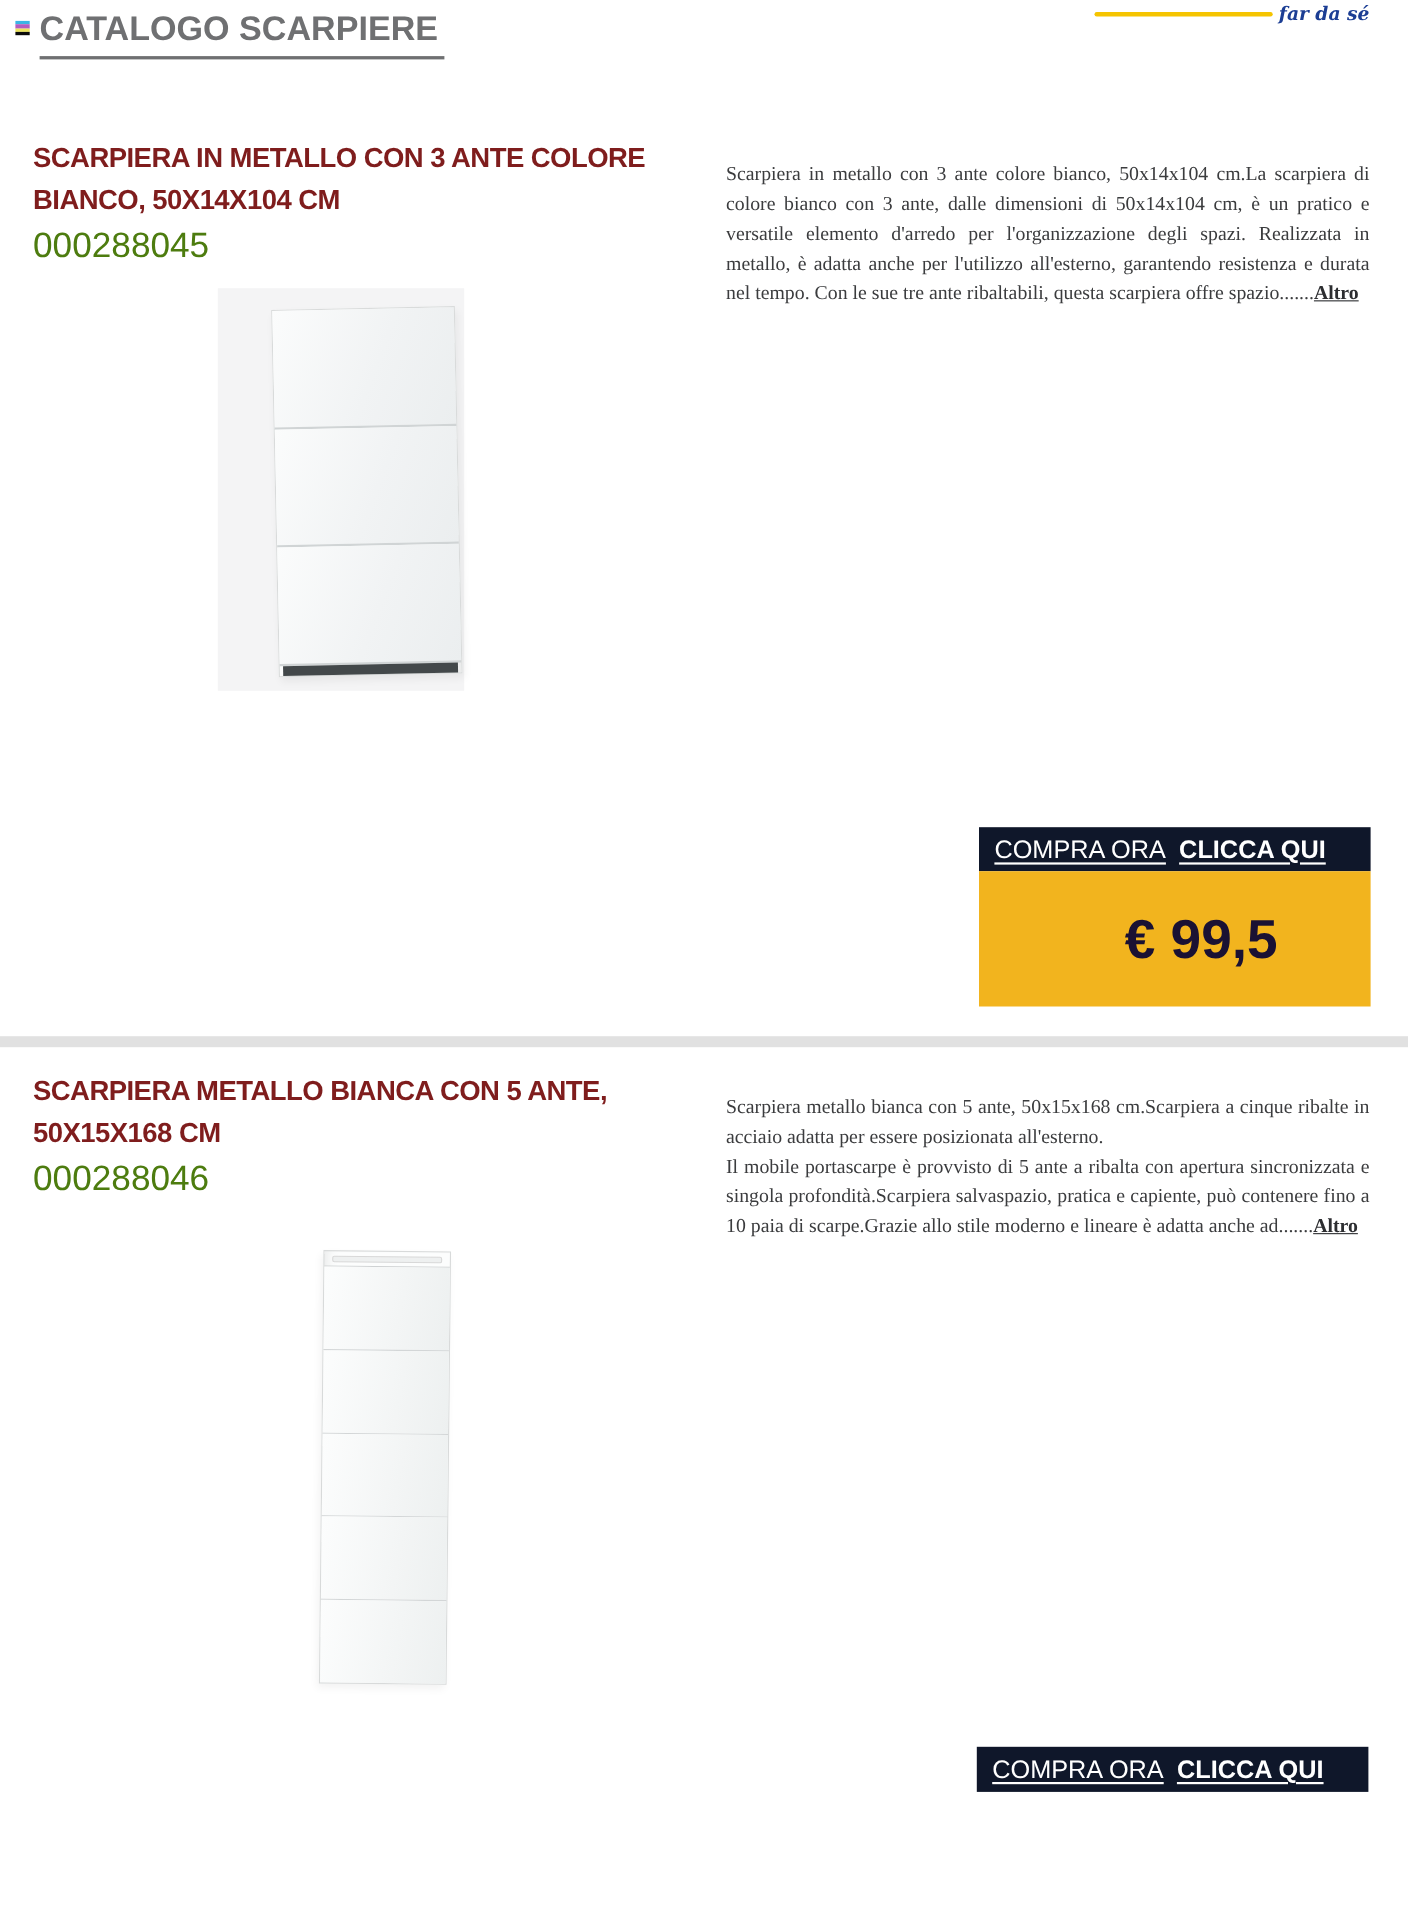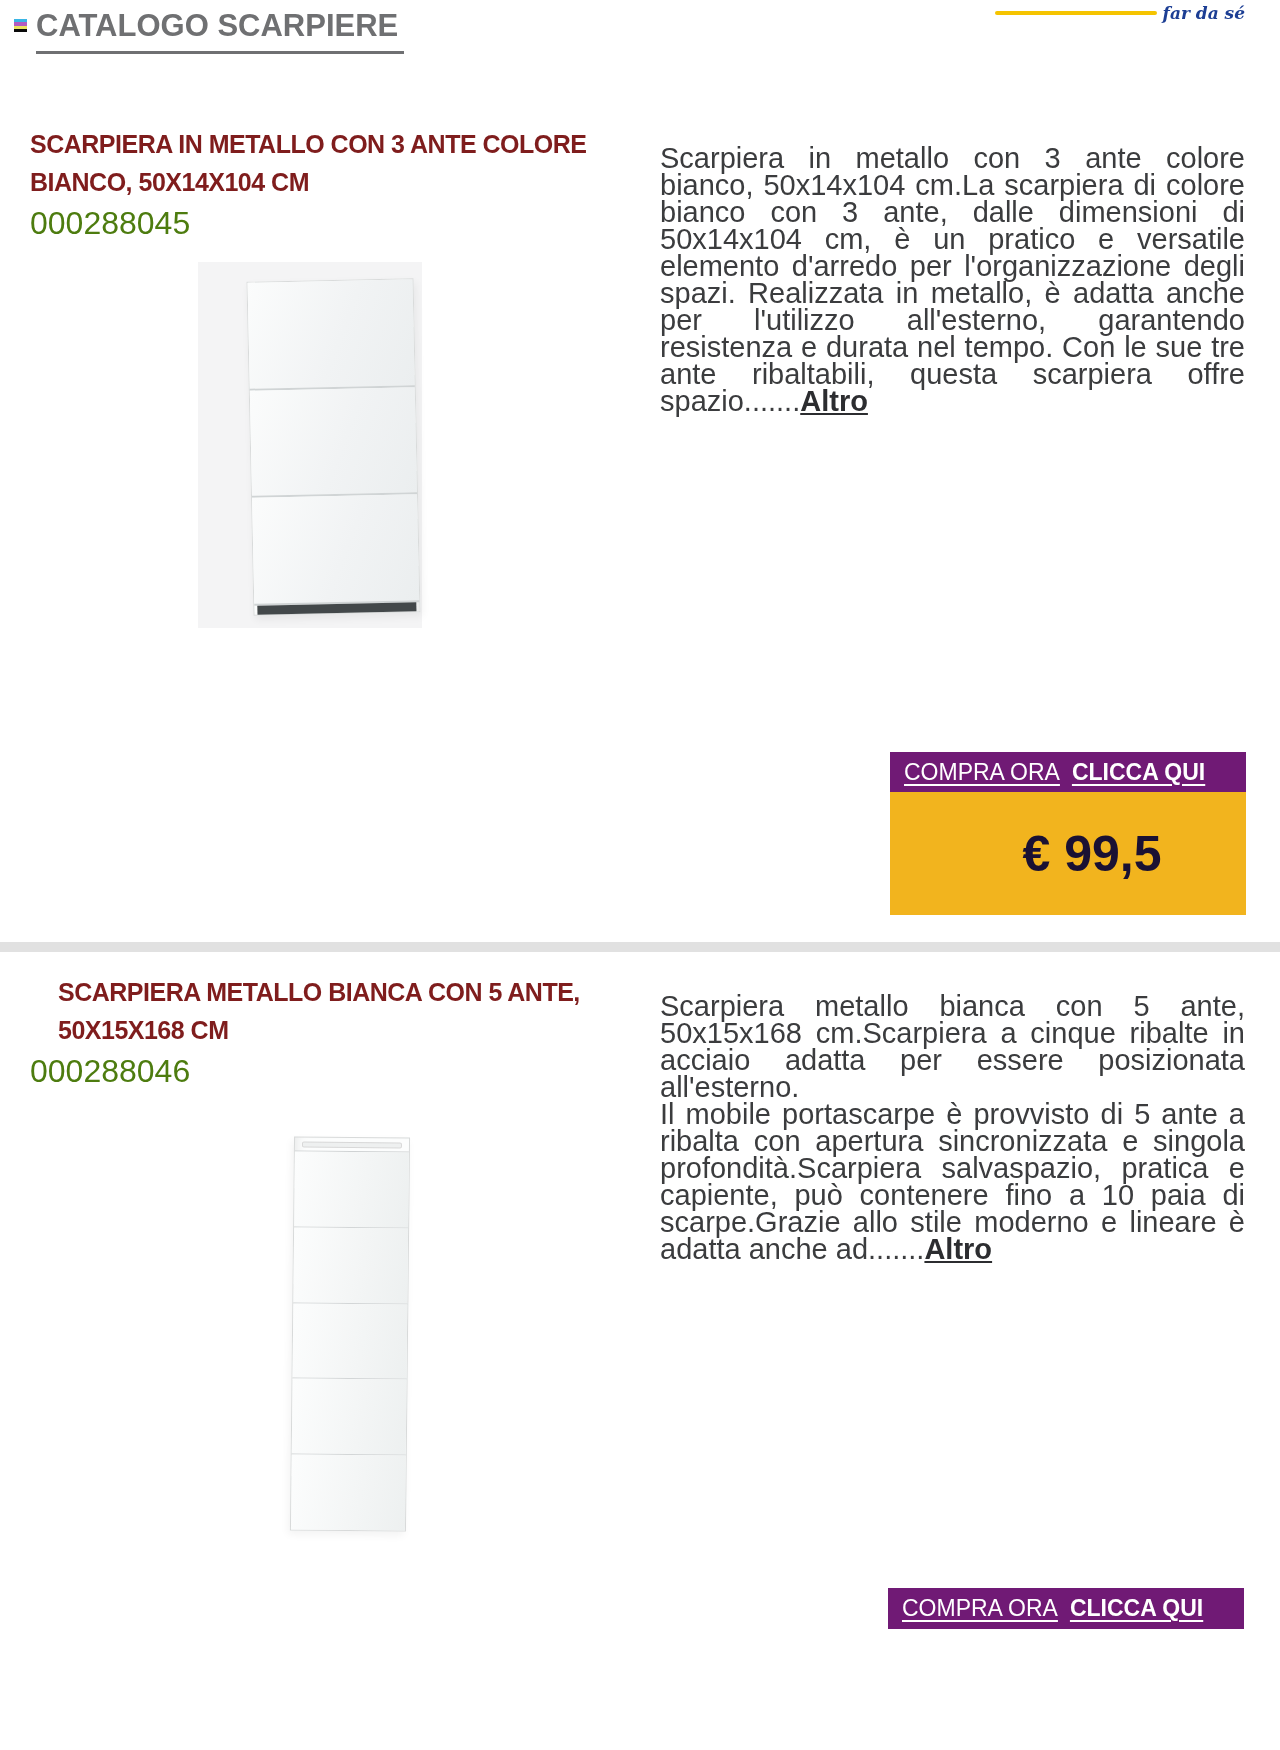--- a/index.html
+++ b/index.html
@@ -24,47 +24,47 @@
   .wordmark .reg{color:#d7282f;font-size:11px;font-weight:700;vertical-align:top;letter-spacing:0;}
   .logo-row{display:flex;align-items:center;margin-top:1px;}
   .yellow-line{flex:1;height:4px;background:#f5c400;border-radius:2px;}
   .tagline{margin-left:6px;color:#1c3e94;font-family:"DejaVu Serif",serif;font-style:italic;
            font-weight:700;font-size:17px;white-space:nowrap;}
 
   
   .p-title{position:absolute;left:30px;width:560px;margin:0;font-size:25px;font-weight:700;
            color:#7f1d1d;line-height:38px;letter-spacing:-0.5px;}
   .p-code{position:absolute;left:30px;font-size:32px;color:#4d7c0f;line-height:30px;}
-  .p-desc{position:absolute;left:660px;width:585px;margin:0;font-size:29px;line-height:27px;
-          color:#3b3c3e;text-align:justify;}
+  .p-desc{position:absolute;left:660px;width:585px;margin:0;font-size:18px;line-height:27px;
+          color:#3b3c3e;text-align:justify;font-family:Liberation Serif, serif;}
   .p-desc p{margin:0;text-align:justify;}
   .altro{font-weight:700;text-decoration:underline;color:#2c2d30;cursor:pointer;}
 
   .price-box{position:absolute;width:356px;}
-  .buy-bar{background:#701a75;color:#ffffff;font-size:23px;padding-left:14px;display:flex;
+  .buy-bar{background:#0f172a;color:#ffffff;font-size:23px;padding-left:14px;display:flex;
            align-items:center;cursor:pointer;white-space:nowrap;}
   .buy-bar .buy-label{font-weight:400;text-decoration:underline;text-underline-offset:4px;}
   .buy-bar .click-label{font-weight:700;text-decoration:underline;text-underline-offset:4px;margin-left:12px;}
   .price-area{background:#f2b41e;color:#1a1133;font-weight:700;font-size:50px;display:flex;
               align-items:center;justify-content:center;}
   .p1-price{left:890px;top:752px;}
   .p1-price .buy-bar{height:40px;}
   .p1-price .price-area{height:123px;padding-left:48px;}
   .p2-price{left:888px;top:1588px;}
   .p2-price .buy-bar{height:41px;}
   .p2-price .price-area{height:121px;}
 
   
   .p1-title{top:125px;}
   .p1-code{top:208px;}
   .p1-desc{top:145px;}
   .p1-photo{position:absolute;left:198px;top:262px;width:224px;height:366px;background:#f4f4f5;}
 
   
-  .p2-title{top:973px;margin-left:28px;}
+  .p2-title{top:973px;}
   .p2-code{top:1056px;}
   .p2-desc{top:993px;}
   .p2-photo{position:absolute;left:230px;top:1100px;width:200px;height:440px;background:#ffffff;}
 
   
   .divider{position:absolute;left:0;top:942px;width:1280px;height:10px;background:#e1e1e1;}
 
   
   .cab1{position:absolute;left:52px;top:18px;width:165px;height:332px;background:#fcfdfd;
         border:1px solid #d9dbdb;transform:rotate(-1.2deg);display:flex;flex-direction:column;

